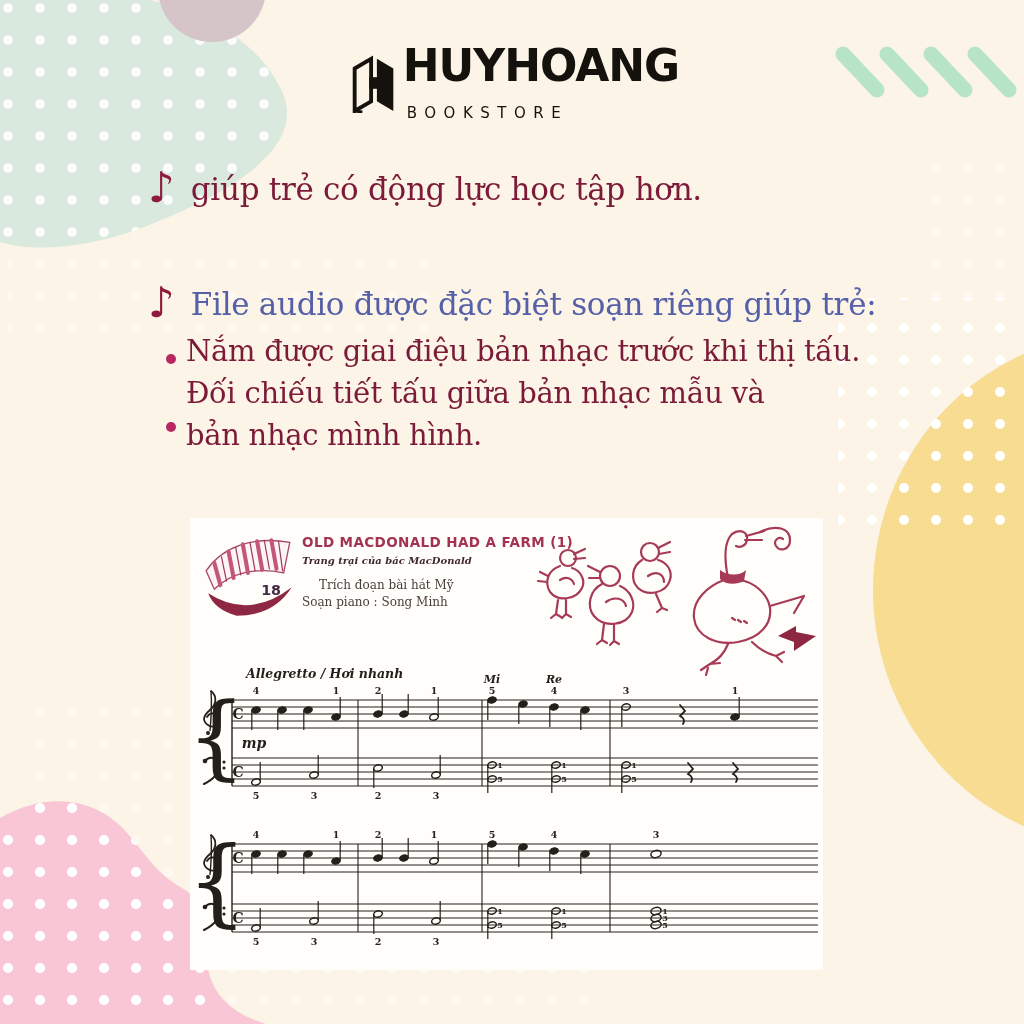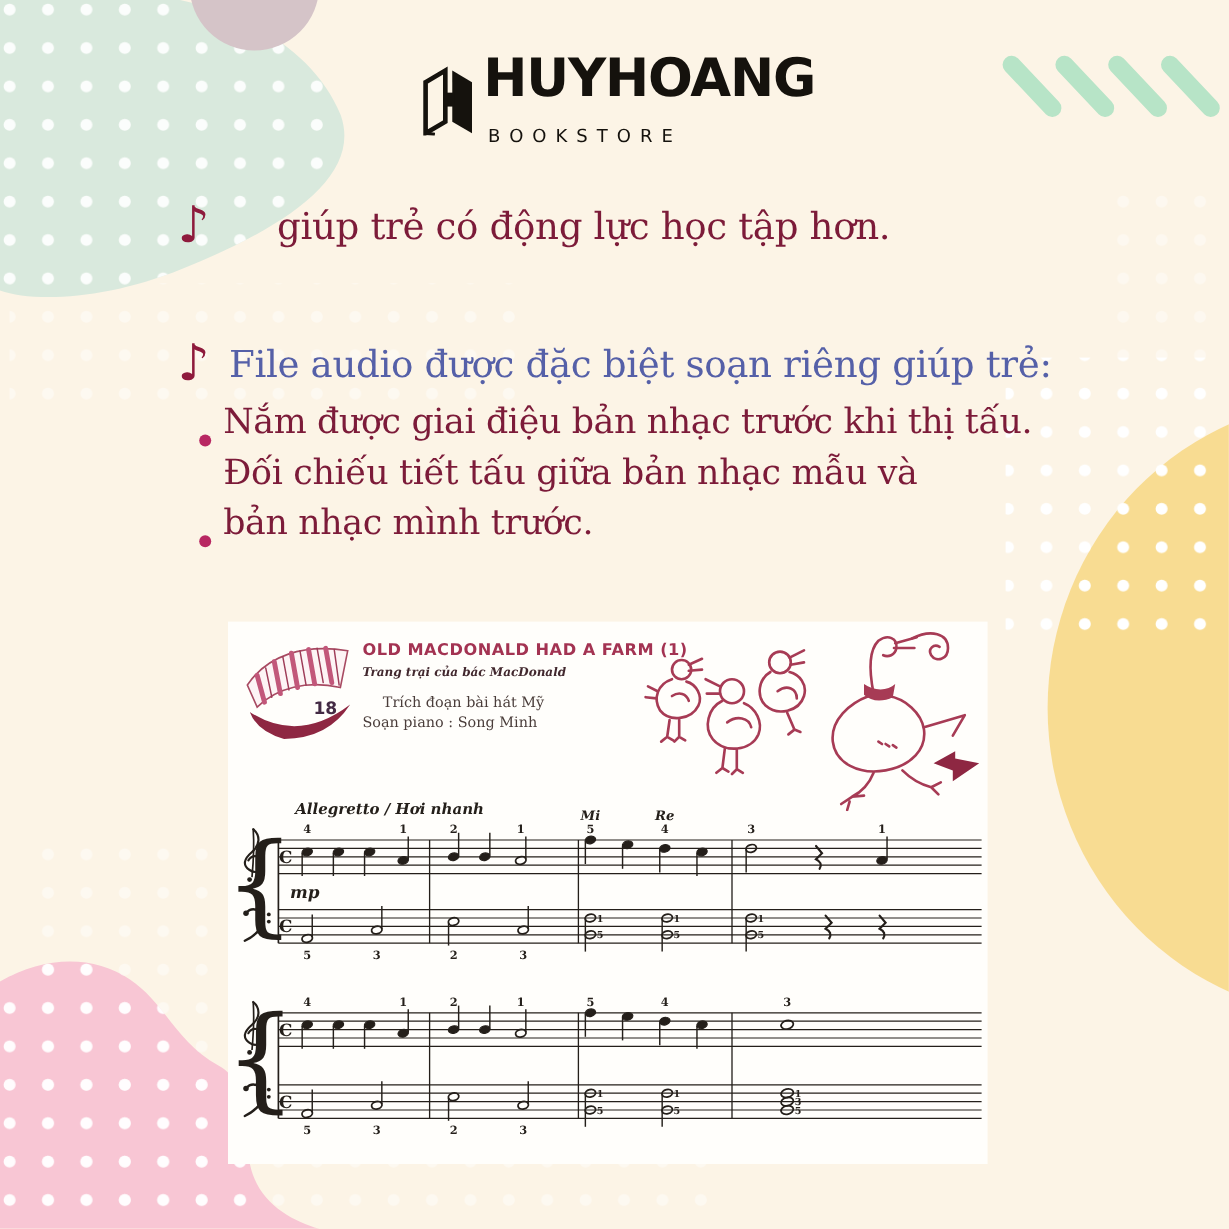--- a/index.html
+++ b/index.html
@@ -13,22 +13,22 @@
   #logo .brand{font-family:"DejaVu Sans",sans-serif;font-weight:800;font-size:44px;
                letter-spacing:-1px;color:var(--logo-black,#15120d);line-height:44px;}
   #logo .sub{font-family:"DejaVu Sans",sans-serif;font-weight:400;font-size:15px;
              letter-spacing:7.5px;color:var(--logo-black,#15120d);margin-top:16px;align-self:flex-start;padding-left:4px;}
   
   .bullet-row{position:absolute;left:148px;display:flex;align-items:flex-start;white-space:nowrap;}
   .note-glyph{font-family:"DejaVu Sans",sans-serif;font-size:42px;line-height:40px;
               color:var(--note-icon,#8e1a3c);margin-right:16px;}
   .b-line{font-size:31px;letter-spacing:-0.3px;line-height:43px;}
   .c-indigo{color:var(--accent-indigo,#5560a8);}
-  .c-maroon{color:var(--accent-maroon,#7c1b39);margin-left:40px;}
-  .sub-row{position:absolute;left:166px;display:flex;align-items:flex-end;white-space:nowrap;}
+  .c-maroon{color:var(--accent-maroon,#7c1b39);}
+  .sub-row{position:absolute;left:166px;display:flex;align-items:center;white-space:nowrap;}
   .sub-dot{width:10px;height:10px;border-radius:50%;background:var(--sub-bullet-dot,#b82762);
            margin:16px 10px 0 0;flex:0 0 auto;}
   .sub-line{font-size:29px;letter-spacing:-0.3px;line-height:42px;color:var(--accent-maroon,#7c1b39);}
   
   #card{left:190px;top:518px;width:633px;height:452px;background:#fffefb;}
   #sheet-title{left:112px;top:16px;font-family:"DejaVu Sans",sans-serif;font-weight:800;
                font-size:13.5px;letter-spacing:0.4px;color:var(--sheet-maroon,#a33352);}
   #sheet-subtitle{left:112px;top:37px;font-style:italic;font-weight:700;font-size:10px;color:#42282e;}
   #sheet-origin{left:129px;top:60px;font-size:12px;color:#4a3d3a;}
   #sheet-arranger{left:112px;top:77px;font-size:12px;color:#4a3d3a;}
@@ -100,21 +100,21 @@
 </div>
 
 <div class="sub-row" style="top:330px;z-index:2;">
   <div class="sub-dot"></div>
   <div class="sub-line">Nắm được giai điệu bản nhạc trước khi thị tấu.</div>
 </div>
 <div class="sub-row" style="top:372px;z-index:2;">
   <div class="sub-dot" style="margin-top:26px;"></div>
   <div>
     <div class="sub-line">Đối chiếu tiết tấu giữa bản nhạc mẫu và</div>
-    <div class="sub-line">bản nhạc mình trước.</div>
+    <div class="sub-line">bản nhạc mình hình.</div>
   </div>
 </div>
 
 <div id="card" class="abs" style="z-index:1;">
 
   <svg class="abs" style="left:10px;top:14px;" width="102" height="92" viewBox="0 0 100 90">
     <path d="M6,38 C22,14 52,4 88,10 L82,40 C55,34 30,40 14,56 Z" fill="#fdf4f5" stroke="#a84a62" stroke-width="1.3"></path>
     <g stroke-linecap="round">
       <line x1="14" y1="30" x2="20" y2="52" stroke="#c2577a" stroke-width="4"></line>
       <line x1="21" y1="24" x2="26" y2="48" stroke="#9e3c58" stroke-width="1.2"></line>

